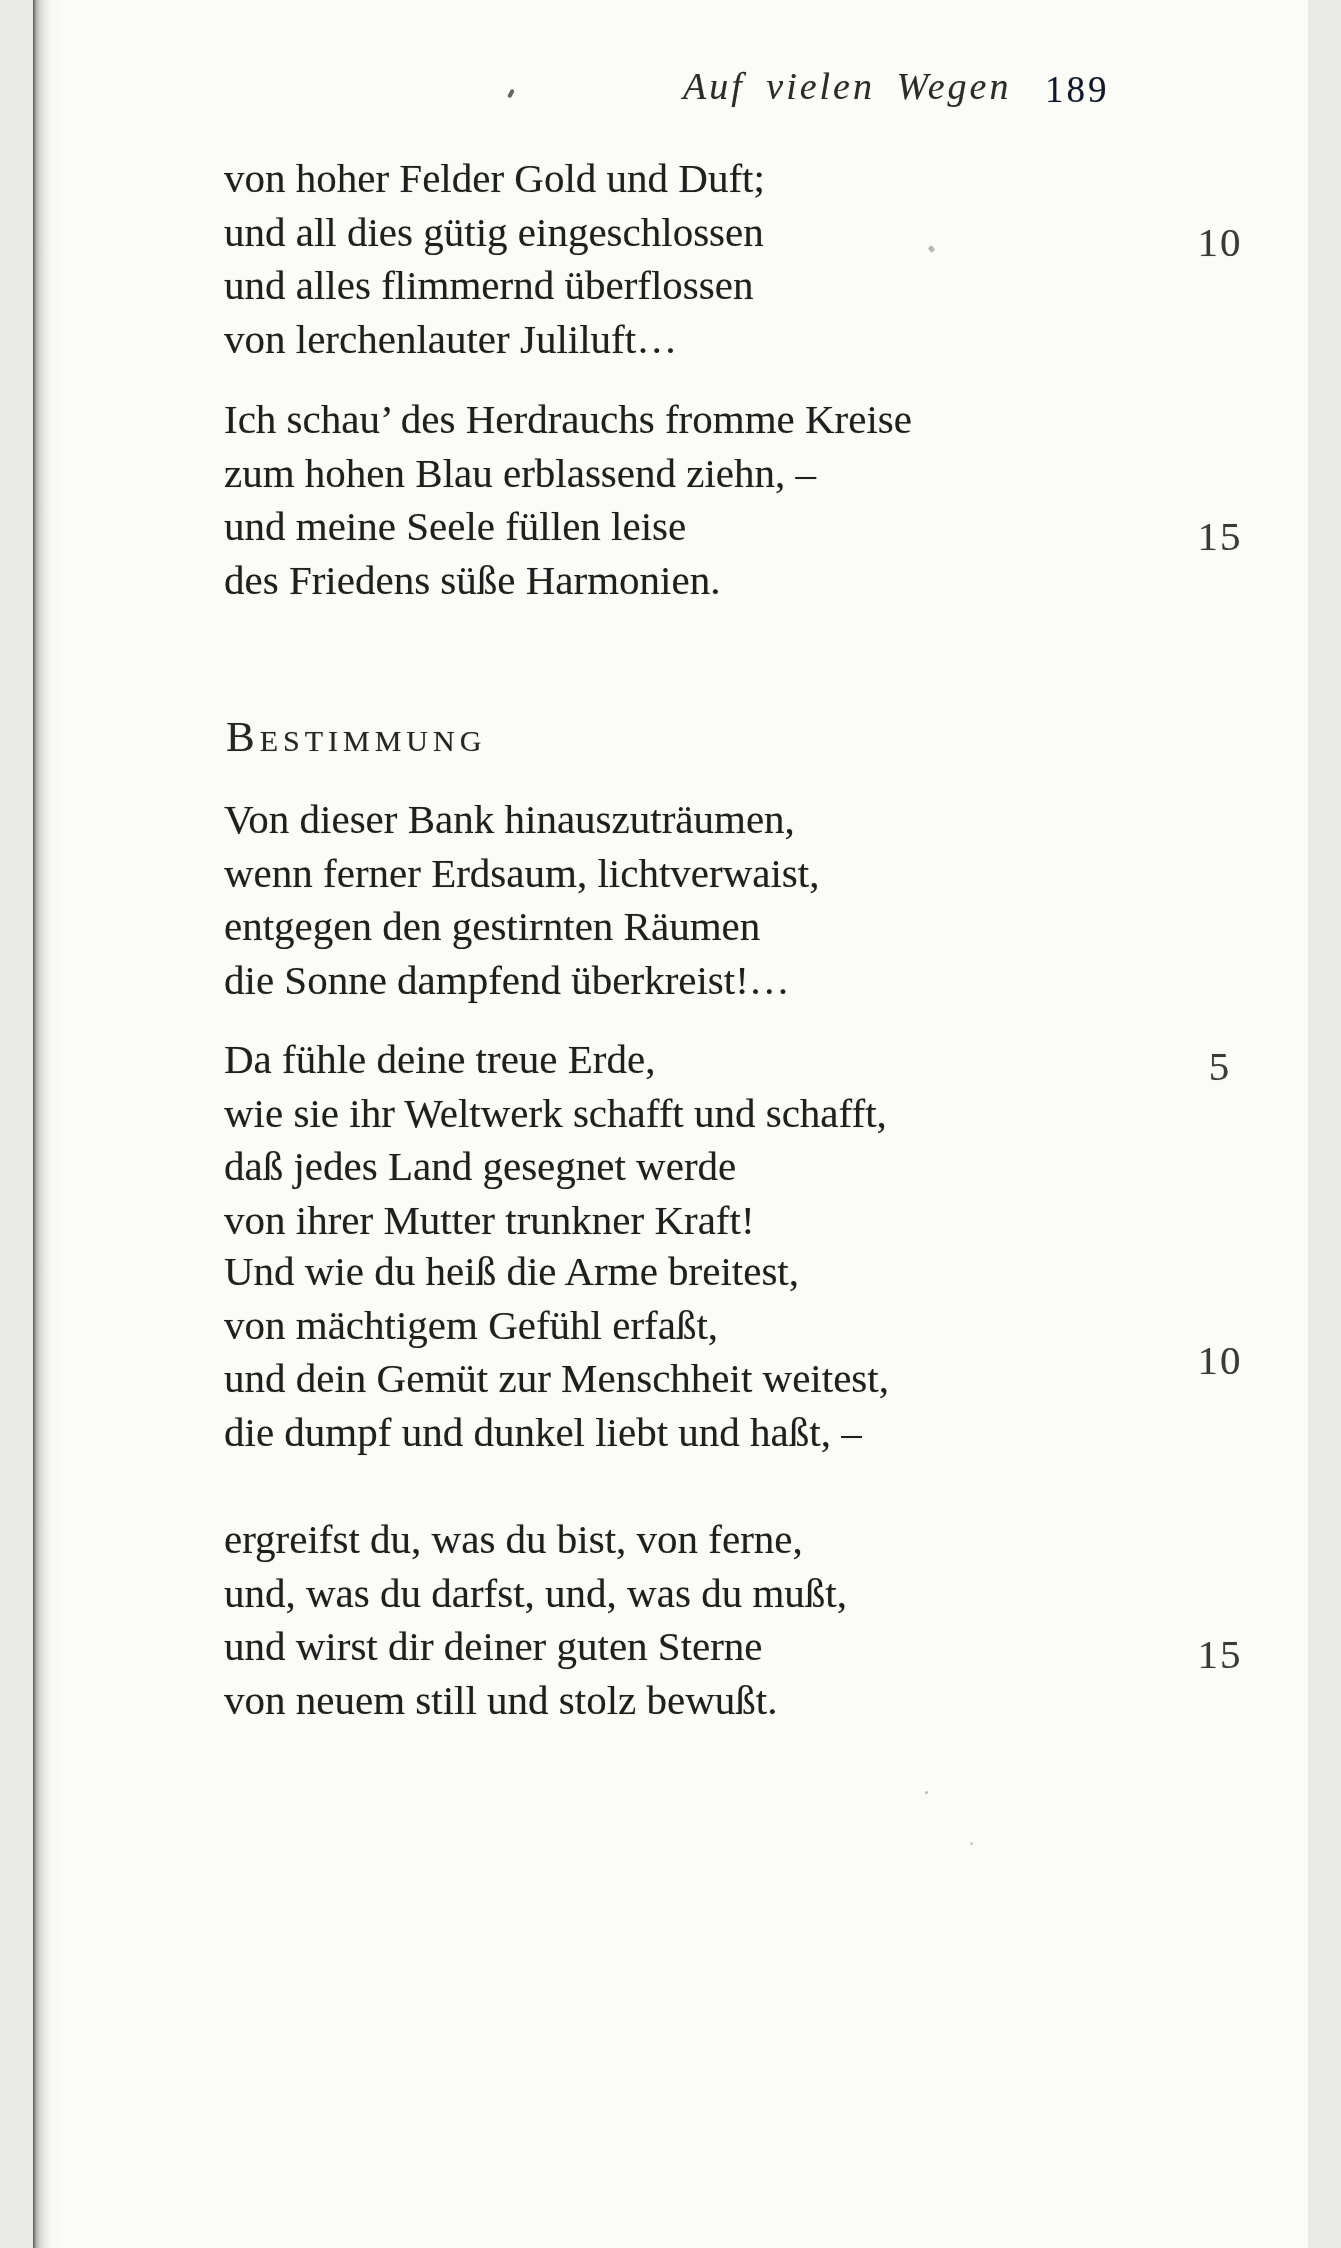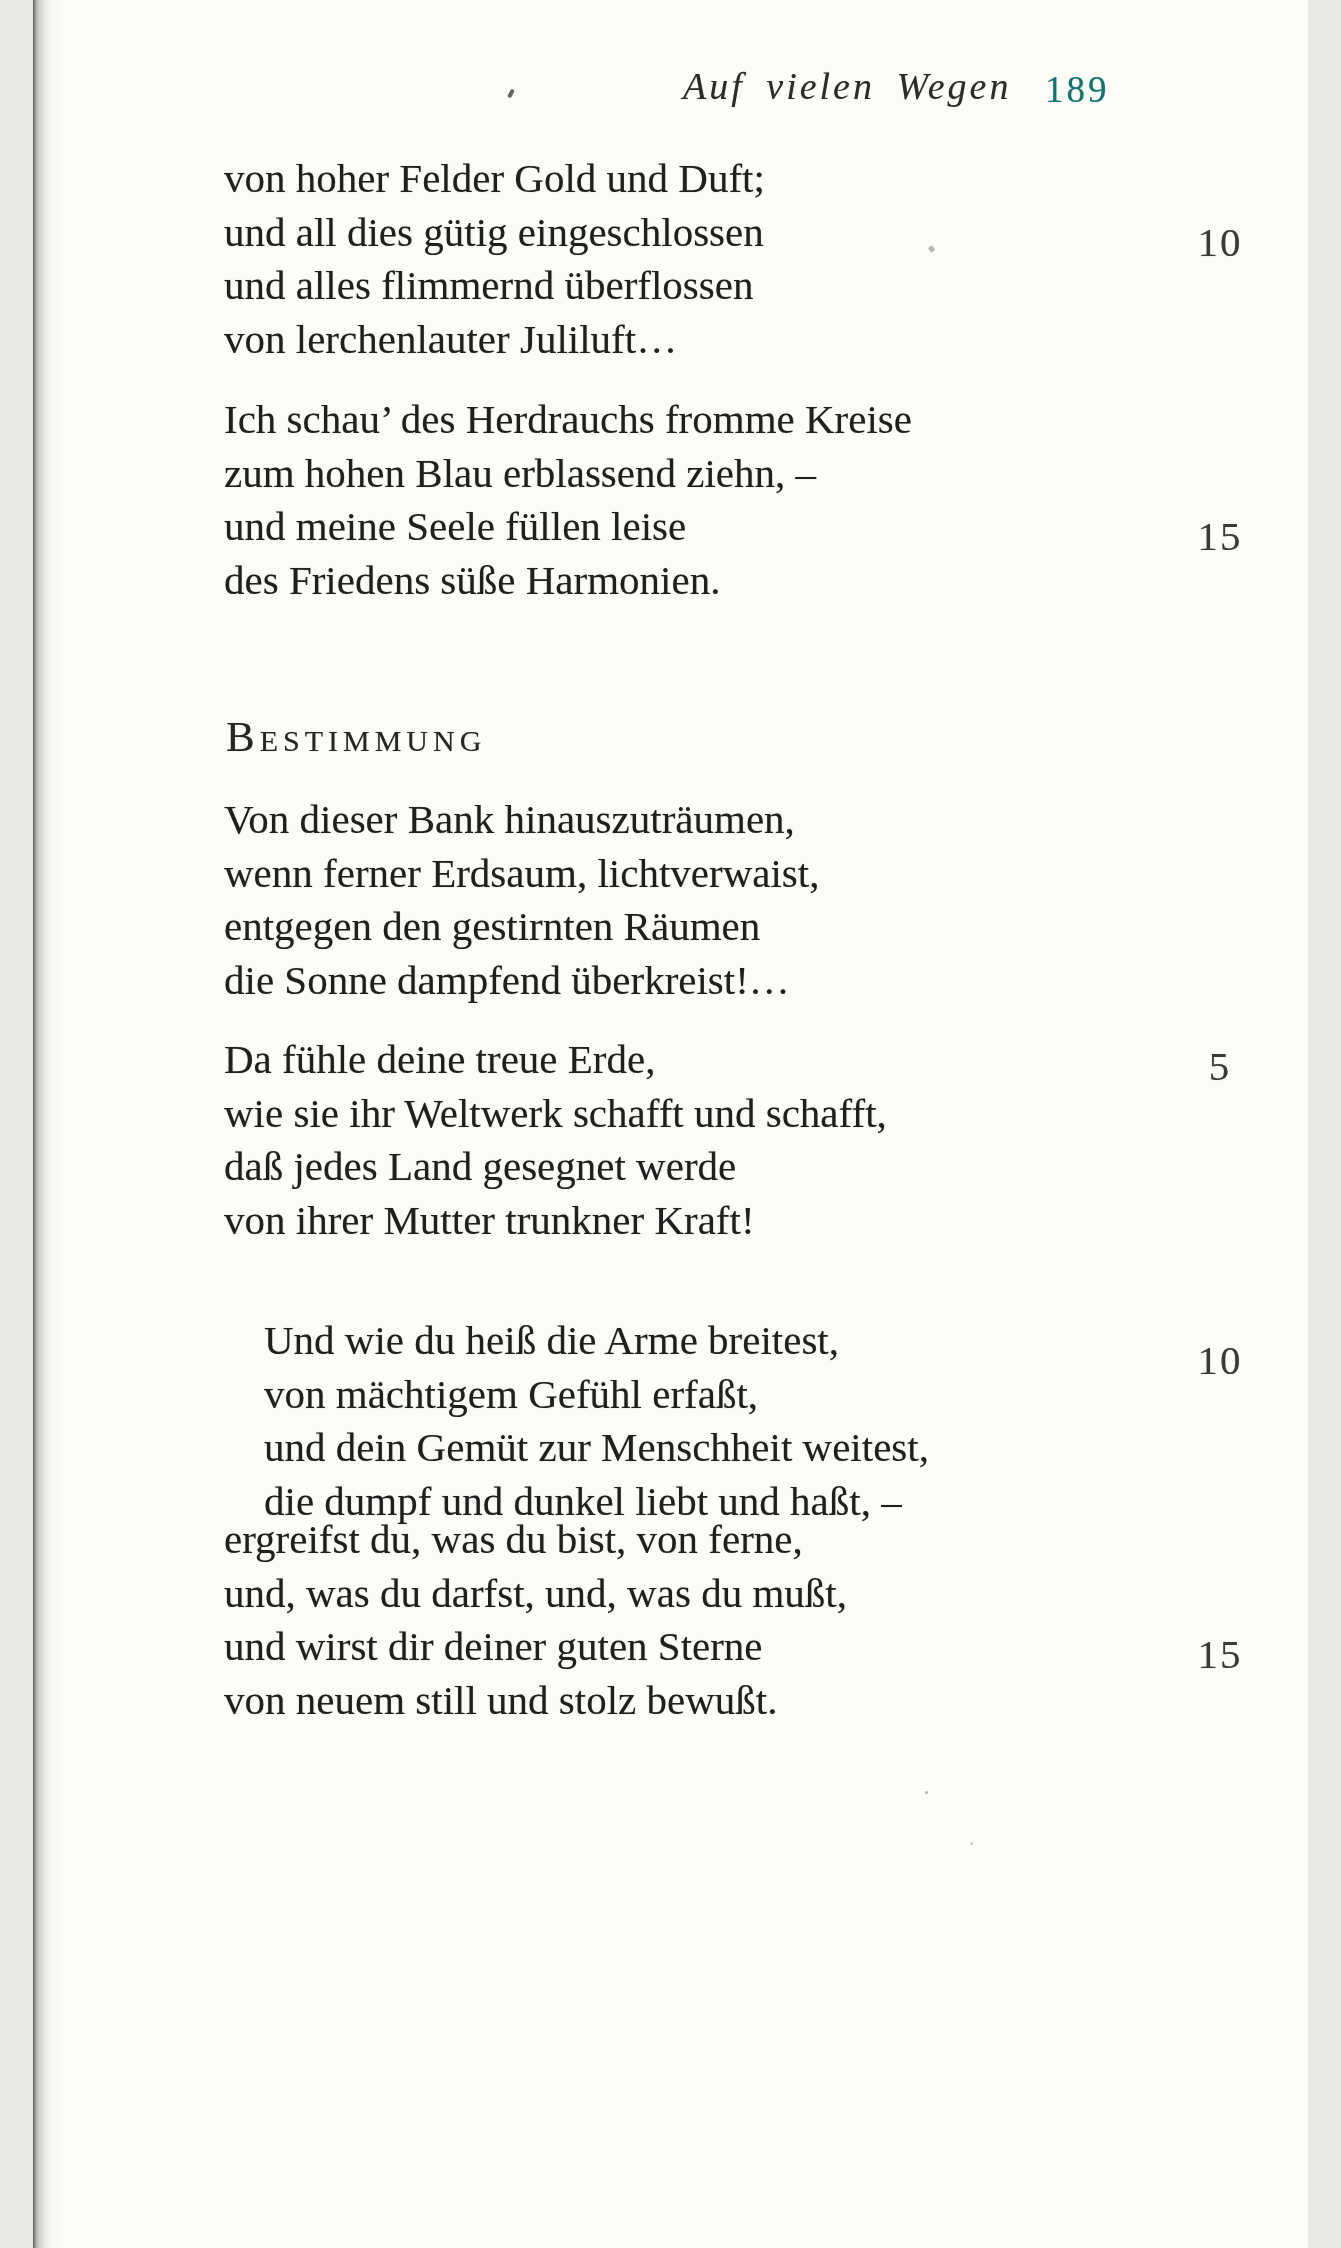--- a/index.html
+++ b/index.html
@@ -37,21 +37,21 @@
     color: #2b2b2b;
     white-space: nowrap;
     text-shadow: 0 0 1px rgba(30,30,30,0.30);
   }
   .page-number {
     position: absolute;
     top: 68px;
     left: 1012px;
     font-size: 37px;
     letter-spacing: 3px;
-    color: #0f766e;
+    color: #0f172a;
     text-shadow: 0 0 1px rgba(30,30,30,0.30);
   }
   .stanza {
     position: absolute;
     left: 191px;
     font-size: 41px;
     line-height: 53.5px;
     white-space: nowrap;
     text-shadow: 0 0 1px rgba(25,25,25,0.35);
   }
@@ -135,21 +135,21 @@
     <div class="line">die Sonne dampfend überkreist!…</div>
   </div>
 
   <div class="stanza" style="top:1033px;">
     <div class="line">Da fühle deine treue Erde,</div>
     <div class="line">wie sie ihr Weltwerk schafft und schafft,</div>
     <div class="line">daß jedes Land gesegnet werde</div>
     <div class="line">von ihrer Mutter trunkner Kraft!</div>
   </div>
 
-  <div class="stanza" style="top:1314px;margin-left:40px;">
+  <div class="stanza" style="top:1245px;">
     <div class="line">Und wie du heiß die Arme breitest,</div>
     <div class="line">von mächtigem Gefühl erfaßt,</div>
     <div class="line">und dein Gemüt zur Menschheit weitest,</div>
     <div class="line">die dumpf und dunkel liebt und haßt, –</div>
   </div>
 
   <div class="stanza" style="top:1513px;">
     <div class="line">ergreifst du, was du bist, von ferne,</div>
     <div class="line">und, was du darfst, und, was du mußt,</div>
     <div class="line">und wirst dir deiner guten Sterne</div>

